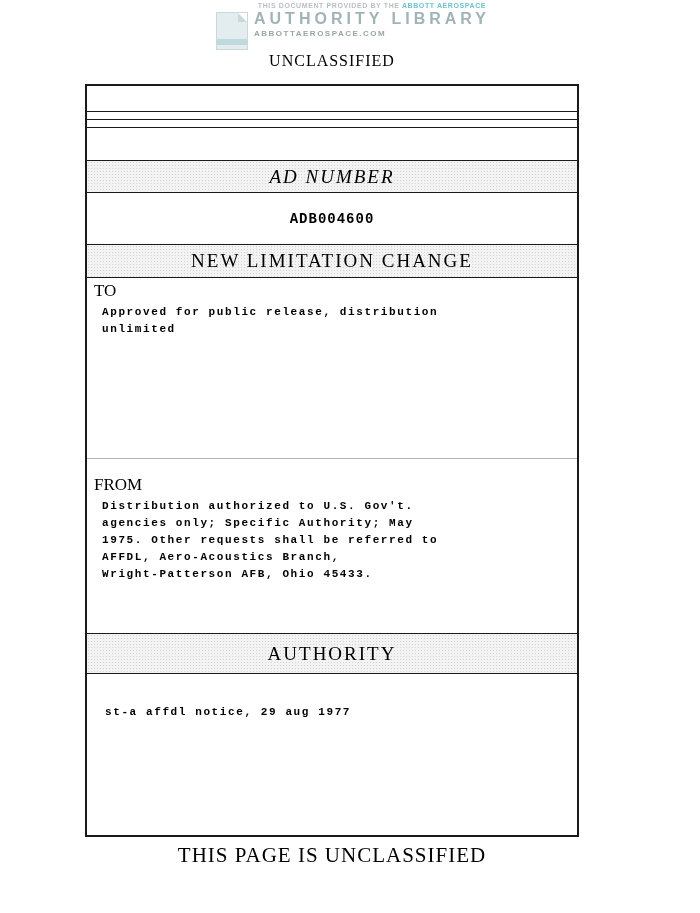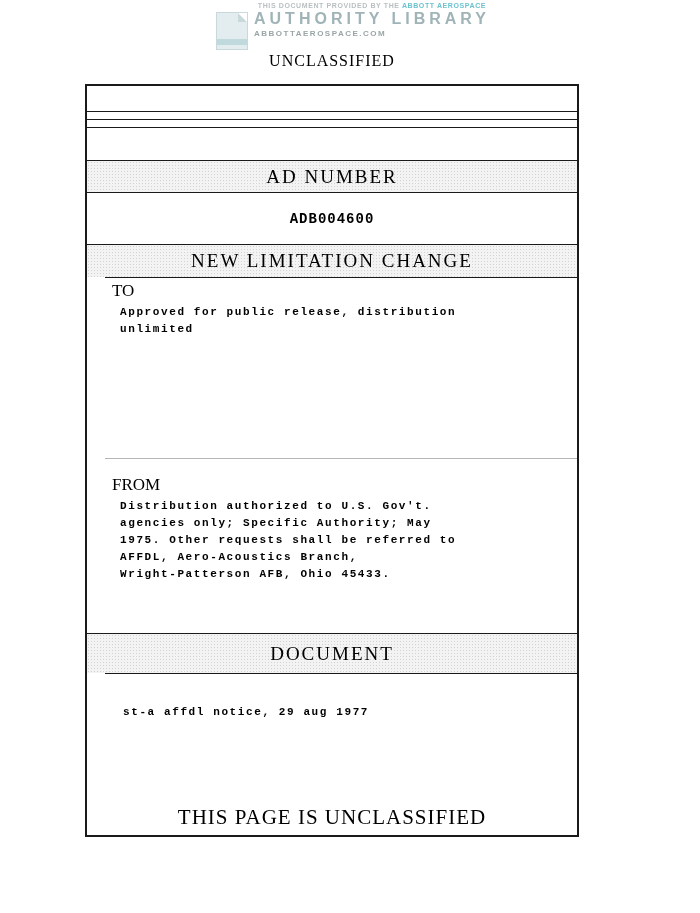--- a/index.html
+++ b/index.html
@@ -90,21 +90,21 @@
     left: 85px;
     width: 494px;
     text-align: center;
   }
   .top-class {
     top: 52px;
     font-size: 16px;
     letter-spacing: 1px;
   }
   .footer-class {
-    top: 805px;
+    top: 843px;
     font-size: 21px;
     letter-spacing: 1px;
   }
 
   
   .form-box {
     position: absolute;
     top: 84px;
     left: 85px;
     width: 494px;
@@ -125,36 +125,36 @@
   .shaded {
     background-color: #f3f3f3;
     background-image: radial-gradient(#d2d2d2 22%, rgba(0,0,0,0) 23%);
     background-size: 3px 3px;
     display: flex;
     align-items: center;
     justify-content: center;
     font-size: 19px;
     letter-spacing: 2px;
   }
-  .r-adnum-h  { height: 32px; }
+  .r-adnum-h  { height: 32px; font-style: italic; }
   .r-limit-h  { height: 33px; }
   .r-auth-h   { height: 40px; }
 
   .r-adnum-v {
     height: 52px;
     display: flex;
     align-items: center;
     justify-content: center;
     font-family: "Liberation Mono", monospace;
     font-weight: bold;
     font-size: 14px;
     letter-spacing: 1px;
   }
 
-  .section { box-sizing: border-box; margin-left: 18px; }
+  .section { box-sizing: border-box; }
   .sec-to   { height: 181px; padding: 3px 10px 0 7px; }
   .sec-from { height: 175px; padding: 16px 10px 0 7px; }
   .sec-auth { height: 155px; padding: 30px 10px 0 18px; }
 
   .sec-label { font-size: 17px; }
   .mono-text {
     font-family: "Liberation Mono", monospace;
     font-weight: bold;
     font-size: 11px;
     letter-spacing: 1.6px;
@@ -212,21 +212,21 @@
     <div class="section sec-from bt-light">
       <div class="sec-label">FROM</div>
       <div class="mono-text">Distribution authorized to U.S. Gov't.
 agencies only; Specific Authority; May
 1975. Other requests shall be referred to
 AFFDL, Aero-Acoustics Branch,
 Wright-Patterson AFB, Ohio 45433.</div>
     </div>
 
     <div class="row shaded r-auth-h bt">
-      <span>DOCUMENT</span>
+      <span>AUTHORITY</span>
     </div>
 
     <div class="section sec-auth bt">
       <div class="mono-text">st-a affdl notice, 29 aug 1977</div>
     </div>
 
   </div>
 
   <div class="band footer-class">THIS PAGE IS UNCLASSIFIED</div>
 

